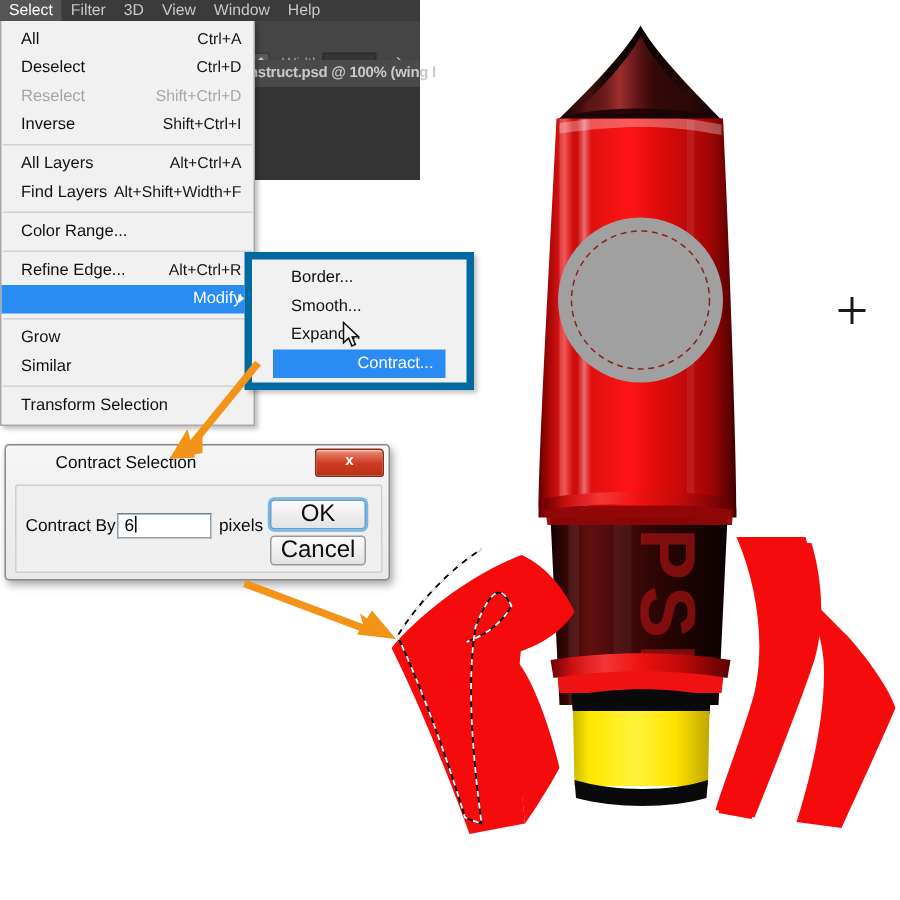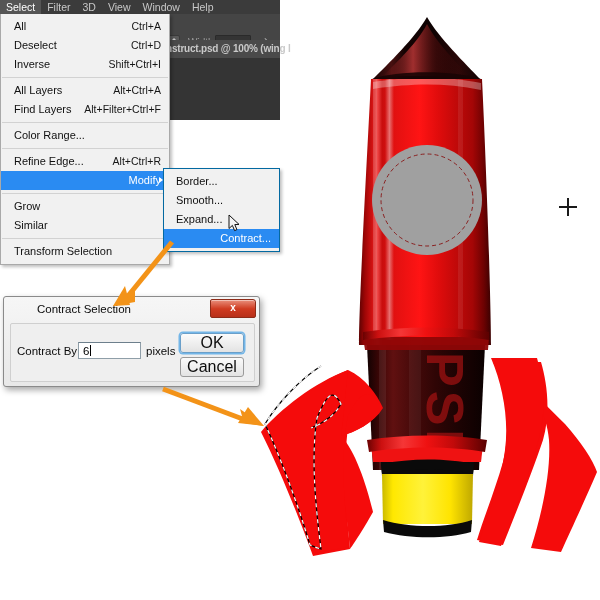--- a/index.html
+++ b/index.html
@@ -46,23 +46,23 @@
   .mi .acc{position:absolute;right:8px;top:0;line-height:19px;color:#151515;font-size:10.5px;}
   .mi.disabled .lbl,.mi.disabled .acc{color:#a6a6a6;}
   .mi.hl{background:#2a8bf2;color:#fff;text-align:right;}
   .mi.hl .lbl,.mi.hl .acc{color:#fff;}
   .mi .arrow{position:absolute;right:6px;top:6px;width:0;height:0;border-top:3.5px solid transparent;border-bottom:3.5px solid transparent;border-left:4px solid #fff;}
   .msep{height:1px;background:#d2d2d2;margin:3px 1px 3px 1px;}
 
   
   .submenu{
     position:absolute;left:163px;top:168px;width:115px;
-    background:#f1f1f1;border:1px solid #0369a1;
+    background:#f1f1f1;border:5px solid #0369a1;
     box-shadow:2px 2px 3px rgba(0,0,0,0.25);
-    padding:3px 0;z-index:35;
+    padding:3px 14px;z-index:35;
   }
   .submenu .mi{padding-left:12px;}
 
   
   .cursor-arrow{position:absolute;z-index:60;width:12px;height:18px;}
   
   .cursor-cross{position:absolute;z-index:60;}
   .cursor-cross:before{content:"";position:absolute;left:0;top:8px;width:18px;height:1.6px;background:#1a1a1a;}
   .cursor-cross:after{content:"";position:absolute;left:8px;top:0;width:1.6px;height:18px;background:#1a1a1a;}
 
@@ -245,24 +245,25 @@
       <div class="menubar-item">Filter</div>
       <div class="menubar-item">3D</div>
       <div class="menubar-item">View</div>
       <div class="menubar-item">Window</div>
       <div class="menubar-item">Help</div>
     </div>
 
   <div class="menu" id="selectmenu">
       <div class="mi"><span class="lbl">All</span><span class="acc">Ctrl+A</span></div>
       <div class="mi"><span class="lbl">Deselect</span><span class="acc">Ctrl+D</span></div>
+      <div class="mi disabled"><span class="lbl">Reselect</span><span class="acc">Shift+Ctrl+D</span></div>
       <div class="mi"><span class="lbl">Inverse</span><span class="acc">Shift+Ctrl+I</span></div>
       <div class="msep"></div>
       <div class="mi"><span class="lbl">All Layers</span><span class="acc">Alt+Ctrl+A</span></div>
-      <div class="mi"><span class="lbl">Find Layers</span><span class="acc">Alt+Filter+Ctrl+F</span></div>
+      <div class="mi"><span class="lbl">Find Layers</span><span class="acc">Alt+Shift+Width+F</span></div>
       <div class="msep"></div>
       <div class="mi"><span class="lbl">Color Range...</span></div>
       <div class="msep"></div>
       <div class="mi"><span class="lbl">Refine Edge...</span><span class="acc">Alt+Ctrl+R</span></div>
       <div class="mi hl"><span class="lbl">Modify</span><span class="arrow"></span></div>
       <div class="msep"></div>
       <div class="mi"><span class="lbl">Grow</span></div>
       <div class="mi"><span class="lbl">Similar</span></div>
       <div class="msep"></div>
       <div class="mi"><span class="lbl">Transform Selection</span></div>

